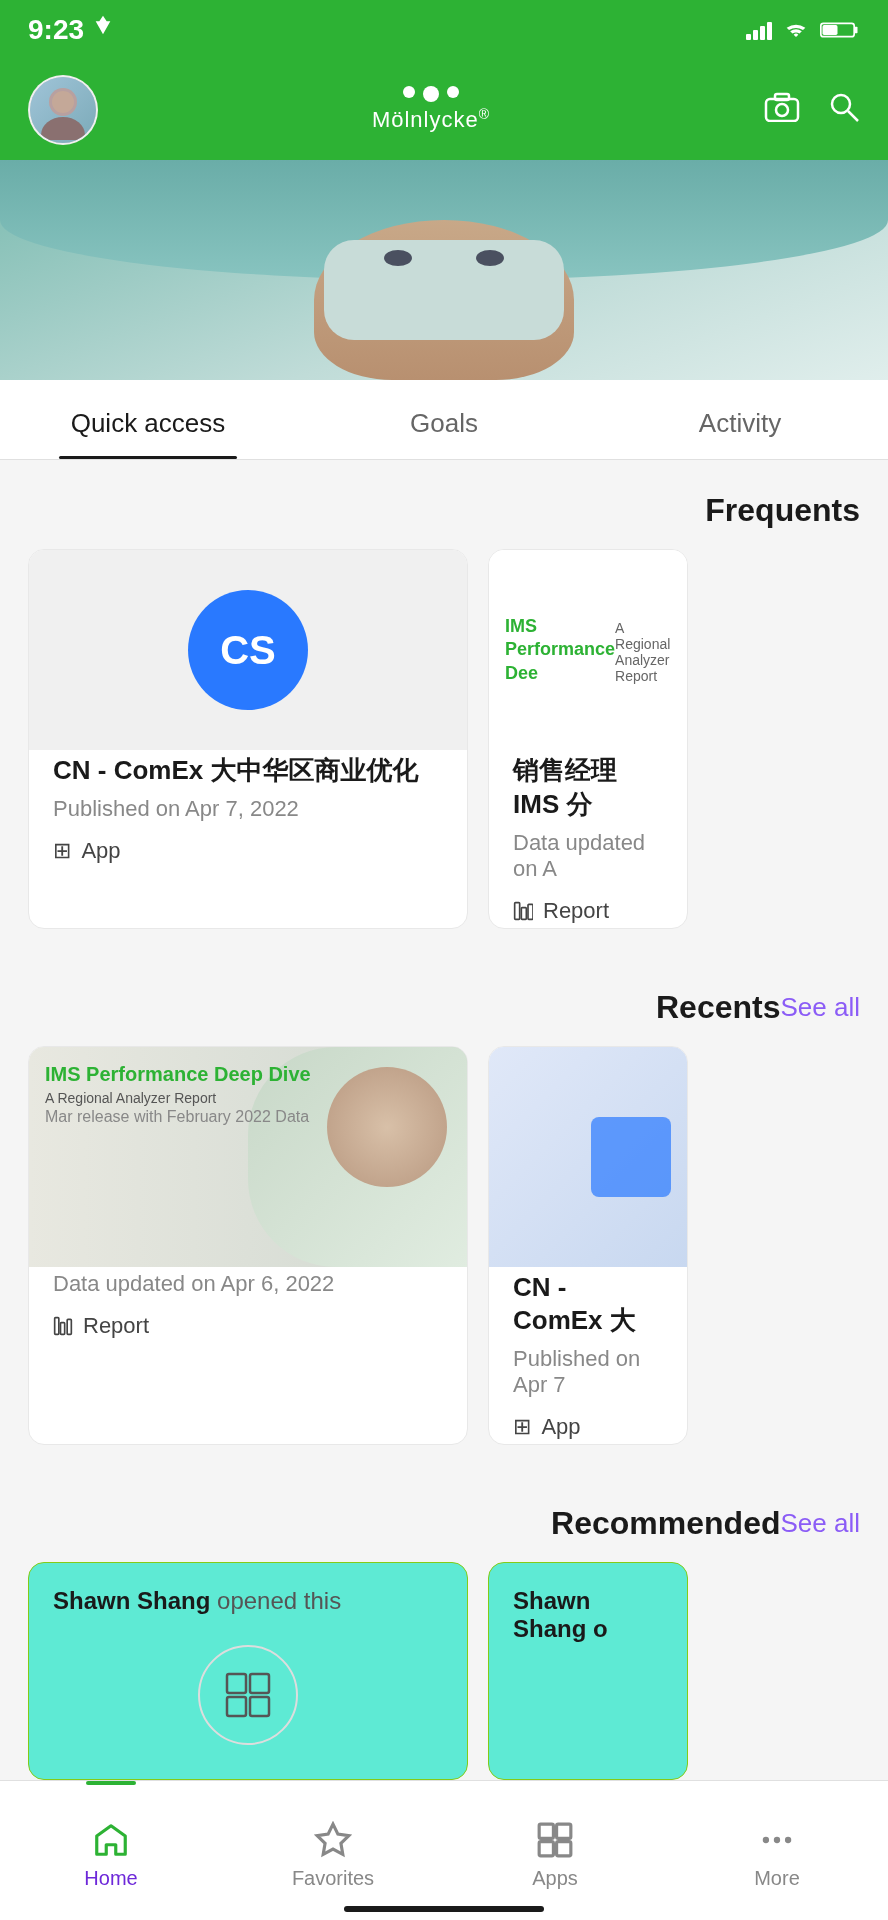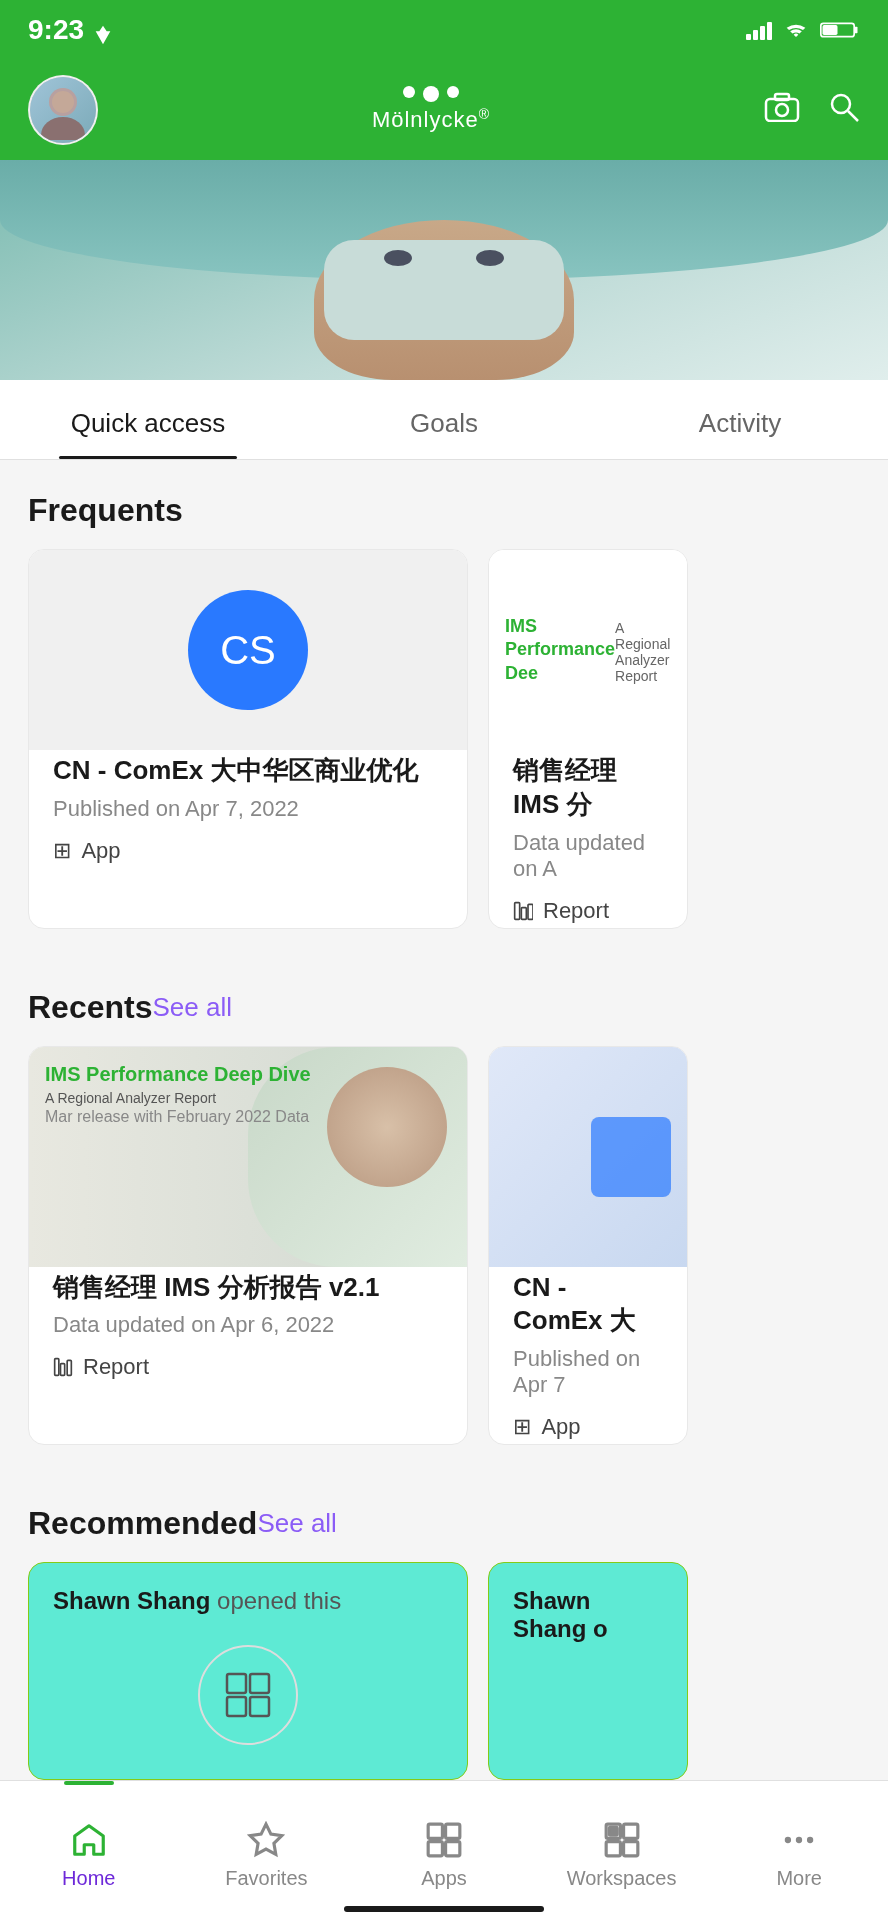--- a/index.html
+++ b/index.html
@@ -19,21 +19,21 @@
       display: flex;
       align-items: center;
       justify-content: space-between;
       padding: 0 28px;
     }
     .status-time {
       color: #fff;
       font-size: 28px;
       font-weight: 600;
       display: flex;
-      align-items: flex-end;
+      align-items: flex-start;
       gap: 8px;
     }
     .status-icons {
       display: flex;
       align-items: center;
       gap: 10px;
     }
     .signal-bars {
       display: flex;
       align-items: flex-end;
@@ -171,21 +171,21 @@
       background: #f5f5f5;
     }
 
     
     .section {
       padding: 32px 28px 0;
       background: #f5f5f5;
     }
     .section-header {
       display: flex;
-      justify-content: flex-start;
+      justify-content: flex-end;
       align-items: center;
       margin-bottom: 20px;
     }
     .section-title {
       font-size: 32px;
       font-weight: 700;
       color: #1a1a1a;
     }
     .see-all {
       font-size: 26px;
@@ -223,21 +223,21 @@
     .card-avatar-circle {
       width: 120px;
       height: 120px;
       border-radius: 50%;
       background: #2979ff;
       display: flex;
       align-items: center;
       justify-content: center;
       color: #fff;
       font-size: 40px;
-      font-weight: 400;
+      font-weight: 700;
     }
 
     .card-body {
       padding: 4px 24px;
     }
     .card-title {
       font-size: 26px;
       font-weight: 600;
       color: #1a1a1a;
       line-height: 1.3;
@@ -511,21 +511,20 @@
             <div style="color:#555;font-size:14px;margin-top:4px;">A Regional Analyzer Report</div>
             <div style="color:#888;font-size:16px;margin-top:2px;">Mar release with February 2022 Data</div>
           </div>
 
           <div style="position:absolute;right:0;top:0;width:50%;height:100%;background:linear-gradient(135deg,#c8d8c8,#e0ece0);border-radius:40% 0 0 40%;"></div>
           <div style="position:absolute;right:20px;top:20px;width:120px;height:120px;background:linear-gradient(135deg,#d0c0b0,#e8d8c8);border-radius:50%;overflow:hidden;">
             <div style="width:100%;height:100%;background:radial-gradient(circle,#d8c0a8,#b89880);"></div>
           </div>
         </div>
         <div class="card-body">
-          <div class="card-title">销售经理 IMS 分析报告 v2.1</div>
           <div class="card-meta">Data updated on Apr 6, 2022</div>
           <div class="card-type">
             <svg width="20" height="20" viewBox="0 0 24 24" fill="none" stroke="currentColor" stroke-width="2">
               <rect x="2" y="2" width="5" height="20" rx="1"></rect>
               <rect x="9" y="8" width="5" height="14" rx="1"></rect>
               <rect x="17" y="4" width="5" height="18" rx="1"></rect>
             </svg>
             <span>Report</span>
           </div>
         </div>
@@ -599,30 +598,20 @@
   <div class="nav-item">
     <svg width="38" height="38" viewBox="0 0 24 24" fill="none" stroke="#888" stroke-width="2">
       <rect x="2" y="2" width="9" height="9" rx="1"></rect>
       <rect x="13" y="2" width="9" height="9" rx="1"></rect>
       <rect x="2" y="13" width="9" height="9" rx="1"></rect>
       <rect x="13" y="13" width="9" height="9" rx="1"></rect>
     </svg>
     <span class="nav-label">Apps</span>
   </div>
   <div class="nav-item">
-    <svg width="38" height="38" viewBox="0 0 24 24" fill="none" stroke="#888" stroke-width="2">
-      <rect x="2" y="2" width="9" height="9" rx="1"></rect>
-      <rect x="13" y="2" width="9" height="9" rx="1"></rect>
-      <rect x="2" y="13" width="9" height="9" rx="1"></rect>
-      <rect x="13" y="13" width="9" height="9" rx="1"></rect>
-      <rect x="4" y="4" width="5" height="5" rx="0.5" fill="#888"></rect>
-    </svg>
-    <span class="nav-label">Workspaces</span>
-  </div>
-  <div class="nav-item">
     <svg width="38" height="38" viewBox="0 0 24 24" fill="#888">
       <circle cx="5" cy="12" r="2"></circle>
       <circle cx="12" cy="12" r="2"></circle>
       <circle cx="19" cy="12" r="2"></circle>
     </svg>
     <span class="nav-label">More</span>
   </div>
 </div>
 
 <div class="home-indicator"></div>

